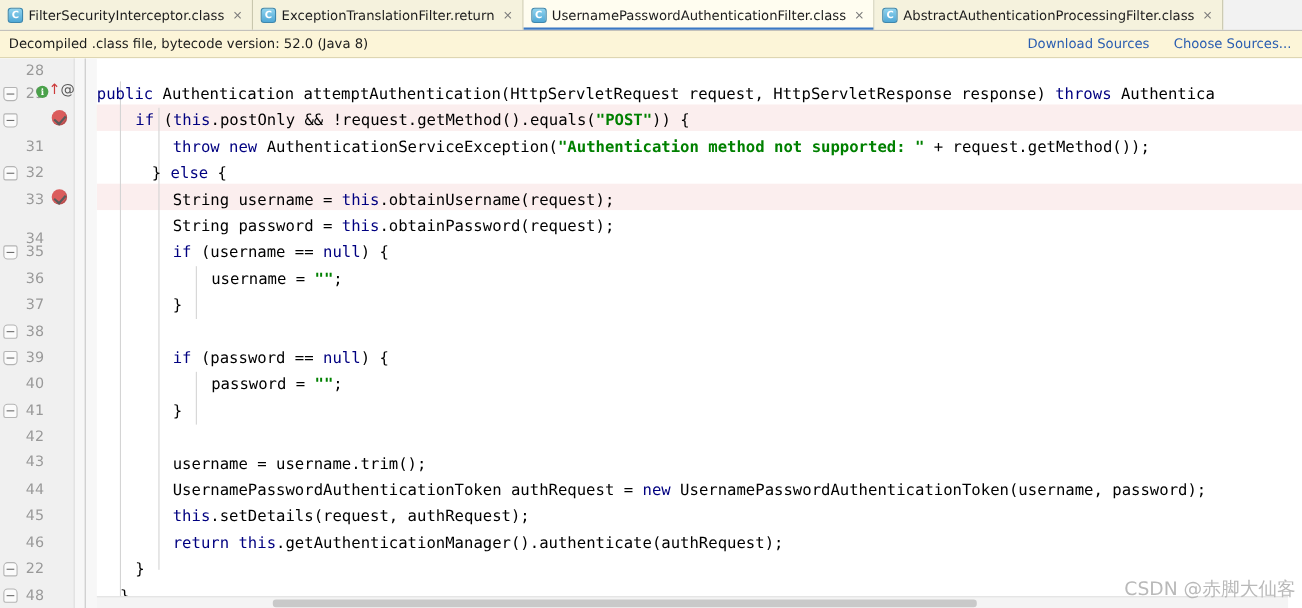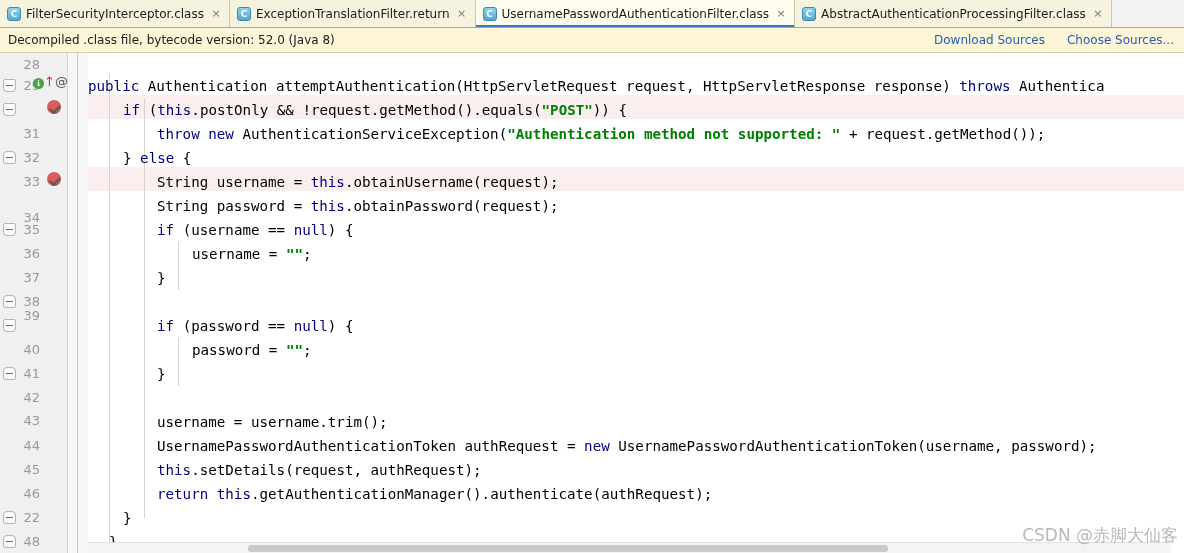--- a/index.html
+++ b/index.html
@@ -389,21 +389,21 @@
     </div>
   <div class="row" style="top:189px">
       <span class="lnum">36</span>
     </div>
   <div class="row" style="top:213px">
       <span class="lnum">37</span>
     </div>
   <div class="row" style="top:237px">
       <span class="lnum">38</span>
     </div>
-  <div class="row" style="top:251px">
+  <div class="row" style="top:261px">
       <span class="lnum">39</span>
     </div>
   <div class="row" style="top:285px">
       <span class="lnum">40</span>
     </div>
   <div class="row" style="top:309px">
       <span class="lnum">41</span>
     </div>
   <div class="row" style="top:333px">
       <span class="lnum">42</span>
@@ -461,21 +461,21 @@
 
     <div class="row" style="top:45px">
       <span class="codetext" style="left:35px"><span class="kw">if</span> (<span class="kw">this</span>.postOnly &amp;&amp; !request.getMethod().equals(<span class="str">"POST"</span>)) {</span>
     </div>
 
     <div class="row" style="top:69px">
       <span class="codetext" style="left:69px"><span class="kw">throw new</span> AuthenticationServiceException(<span class="str">"Authentication method not supported: "</span> + request.getMethod());</span>
     </div>
 
     <div class="row" style="top:93px">
-      <span class="codetext" style="left:35px">} <span class="kw">else</span> {</span>
+      <span class="codetext" style="left:50px">} <span class="kw">else</span> {</span>
     </div>
 
     <div class="row" style="top:117px">
       <span class="codetext" style="left:69px">String username = <span class="kw">this</span>.obtainUsername(request);</span>
     </div>
 
     <div class="row" style="top:141px">
       <span class="codetext" style="left:69px">String password = <span class="kw">this</span>.obtainPassword(request);</span>
     </div>
 

